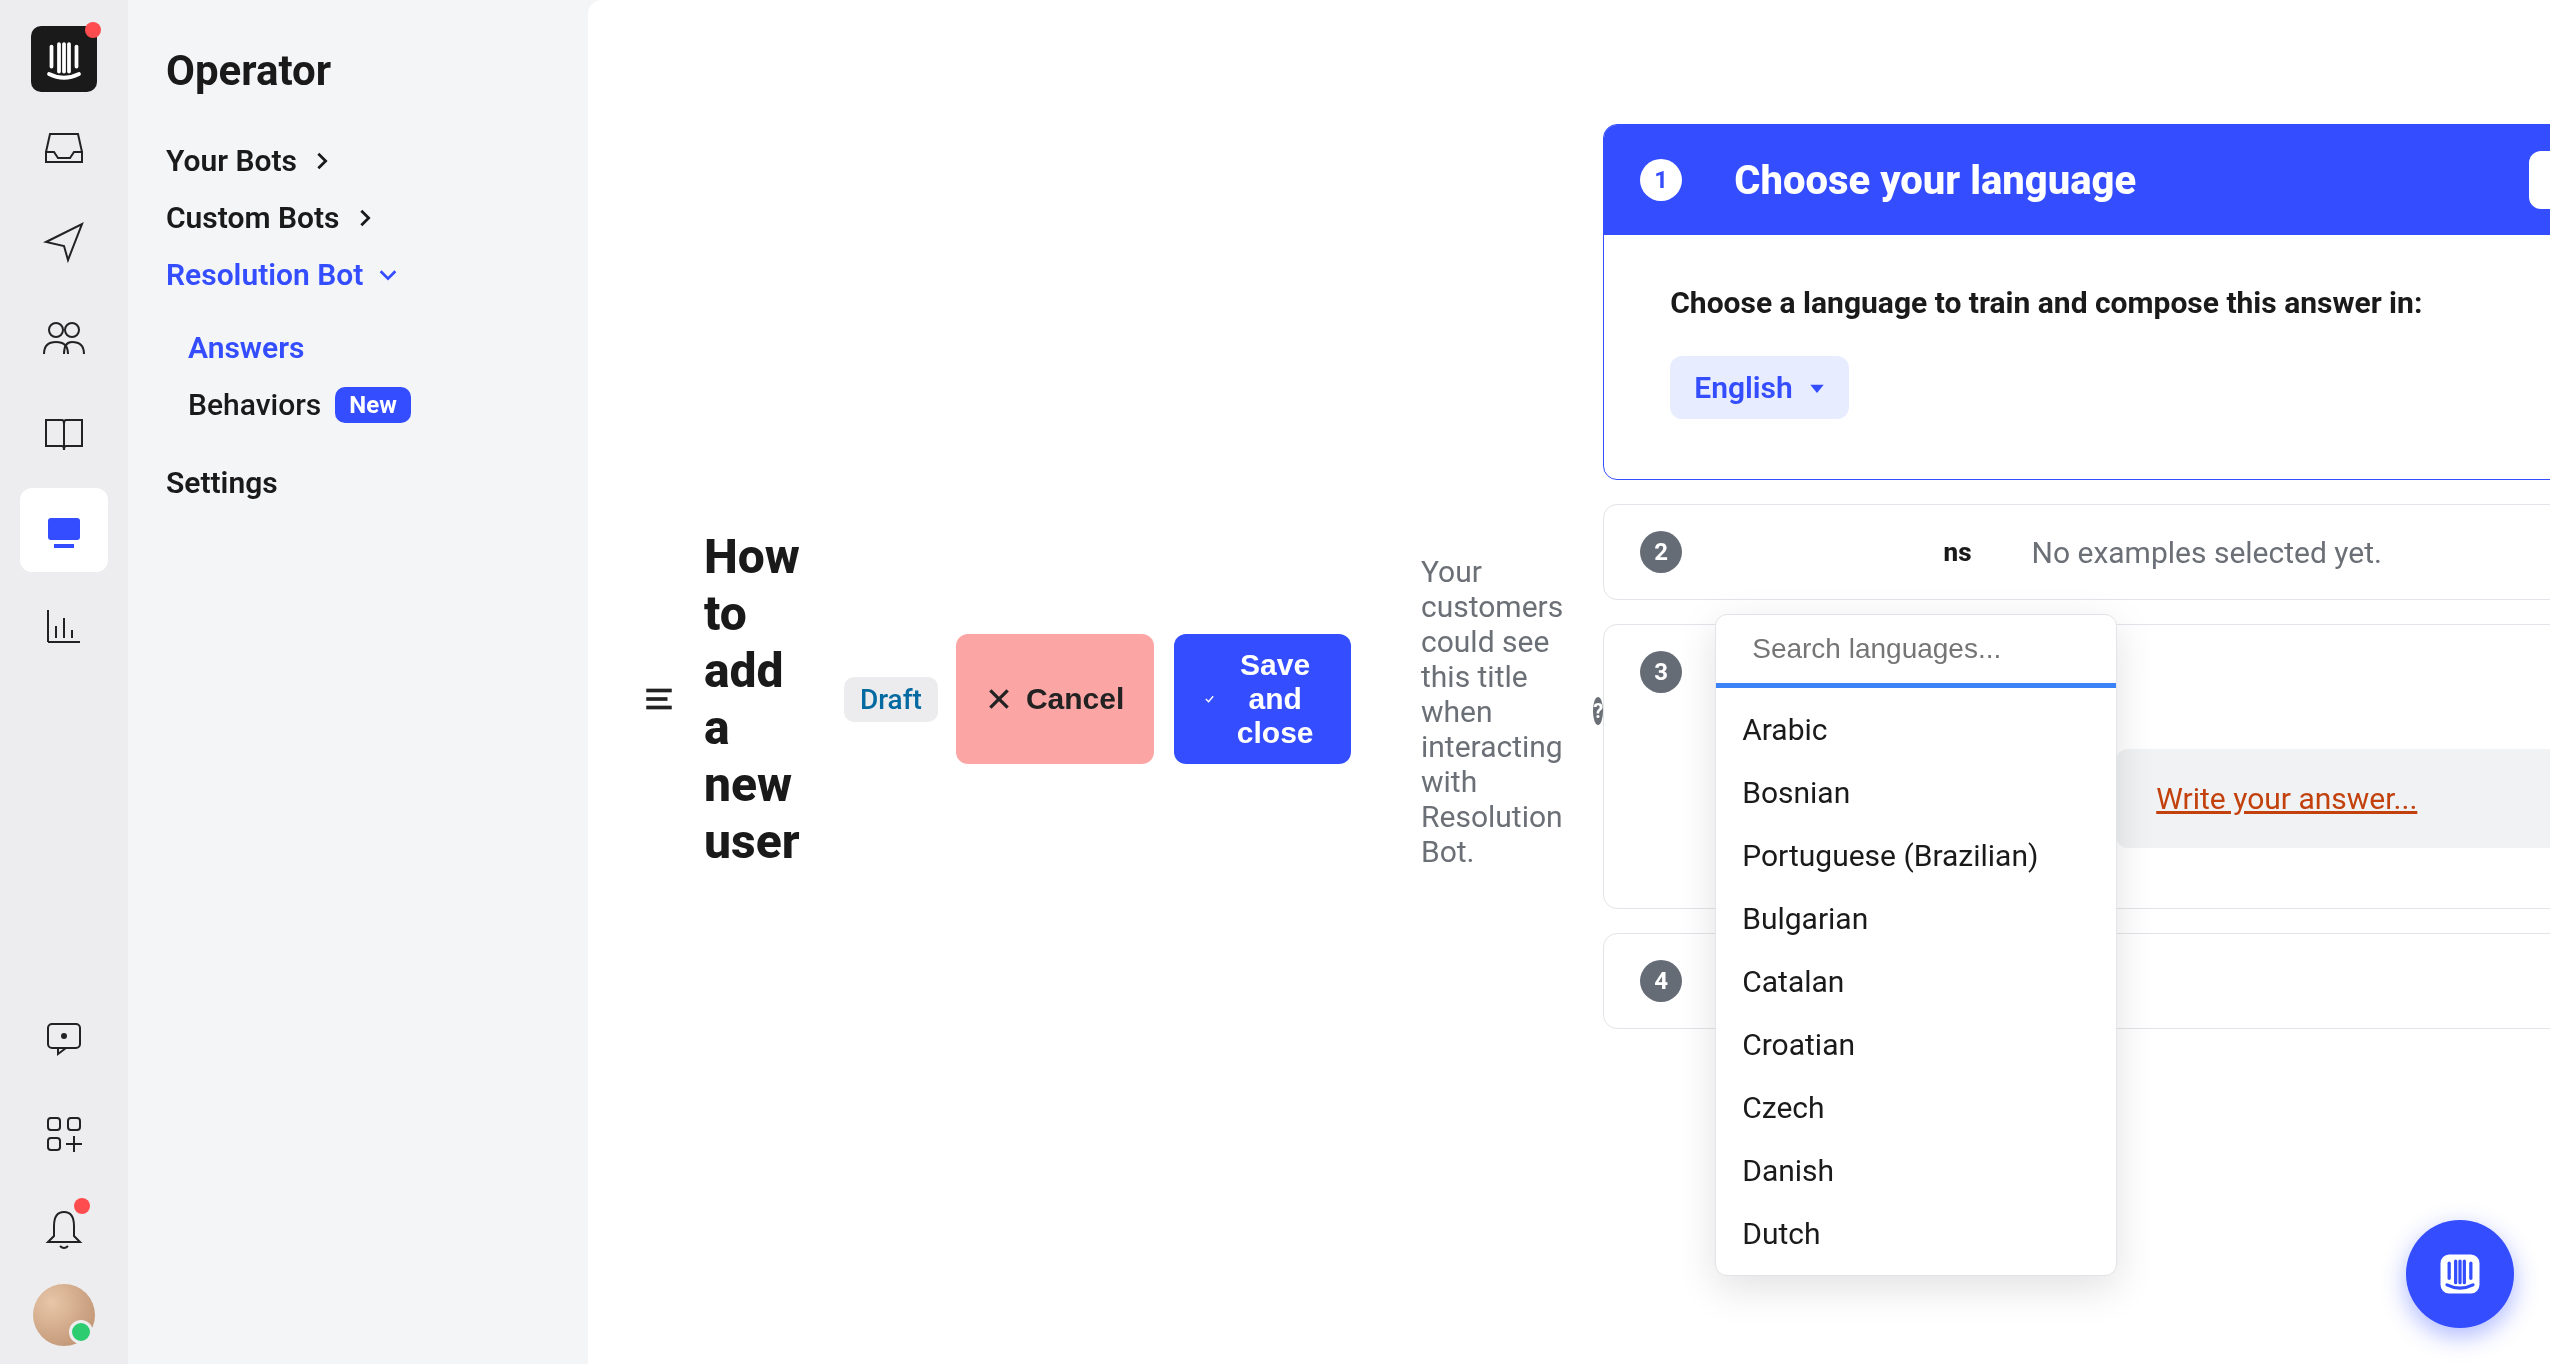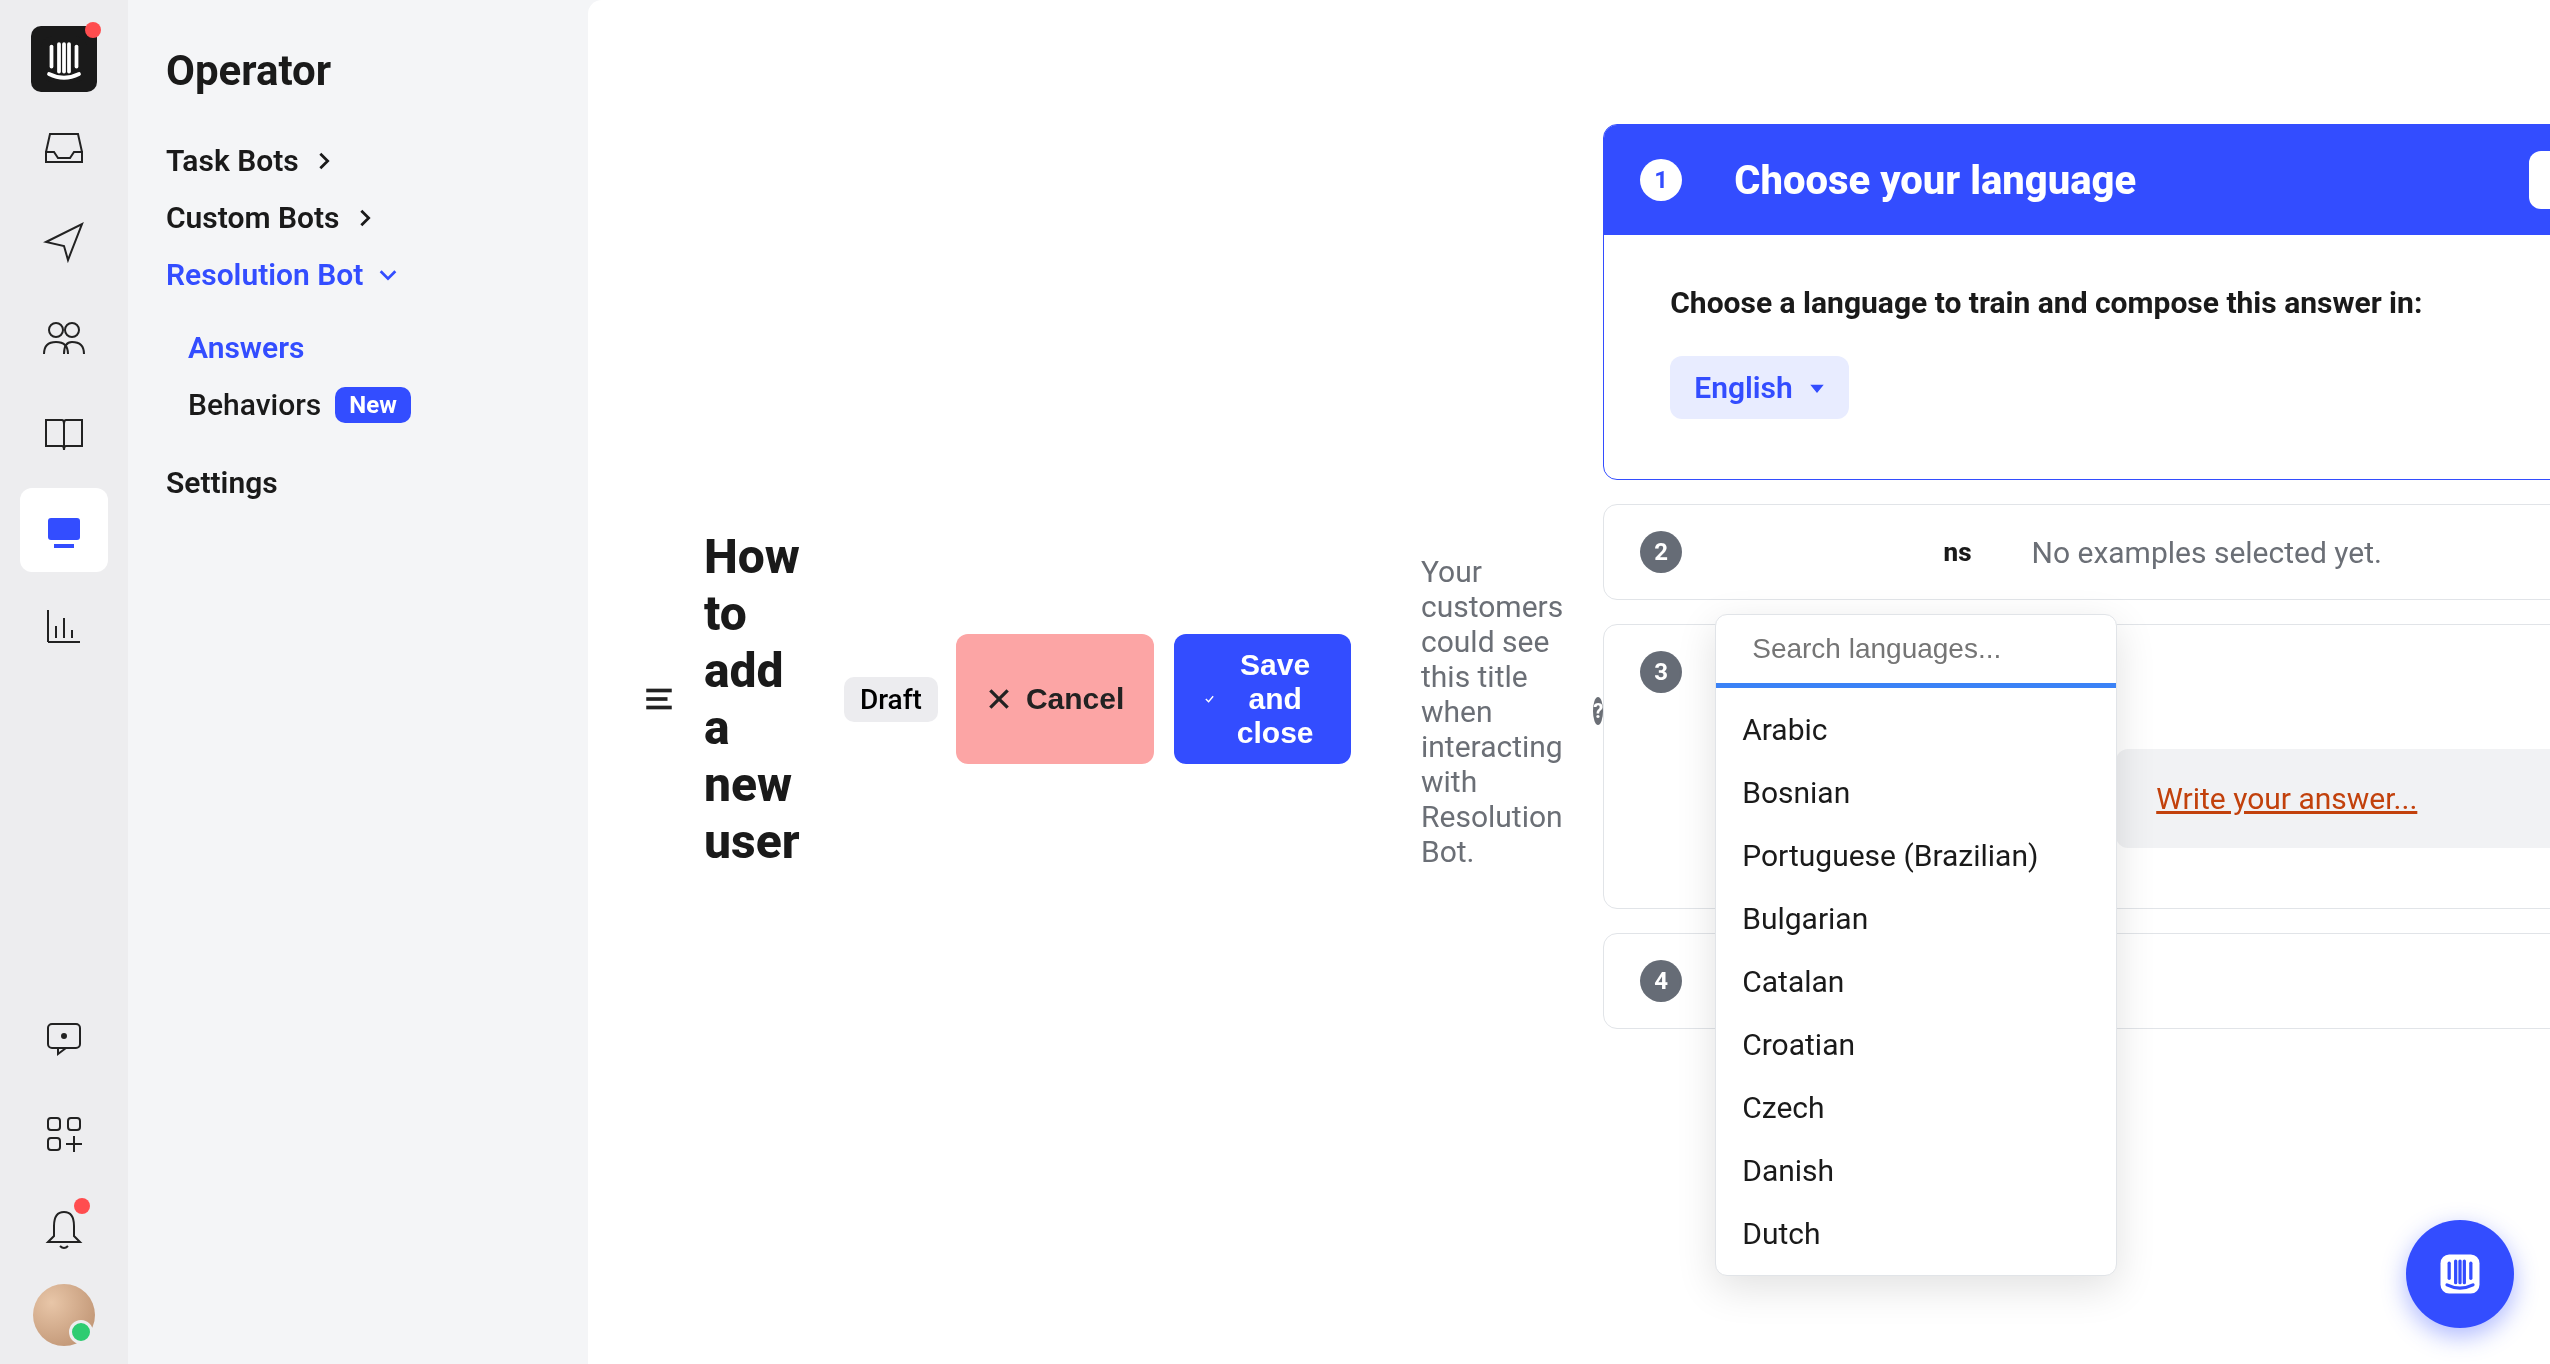--- a/index.html
+++ b/index.html
@@ -74,21 +74,21 @@
   border-radius: 14px 0 0 0;
   display:flex; flex-direction:row;
   padding: 34px 60px 0 54px;
   position:relative;
   overflow:hidden;
 }
 .header-row { display:flex; align-items:center; gap:18px; }
 .hamburger { width:44px; height:44px; display:flex; align-items:center; justify-content:center; margin-right:10px; }
 .hamburger svg { width:34px; height:34px; stroke:#222; stroke-width:2.6; fill:none; }
 .page-title { font-size:48px; font-weight:800; }
-.draft-chip { background:#ececef; color:#000000; font-size:28px; font-weight:500; padding:6px 16px; border-radius:10px; margin-left:16px;}
+.draft-chip { background:#ececef; color:#0369a1; font-size:28px; font-weight:500; padding:6px 16px; border-radius:10px; margin-left:16px;}
 .header-actions { margin-left:auto; display:flex; gap:20px; }
 .btn { border:none; border-radius:12px; font-size:30px; font-weight:600; padding:14px 30px; display:flex; align-items:center; gap:14px; cursor:pointer; }
 .btn-cancel { background:#fca5a5; color:#222; }
 .btn-primary { background:#334dff; color:#fff; }
 .btn-cancel svg, .btn-primary svg { width:26px; height:26px; stroke:currentColor; stroke-width:3; fill:none; }
 .subtitle { color:#6b6f76; font-size:30px; margin:24px 0 0 70px; display:flex; align-items:center; gap:12px;}
 .subtitle .help { width:28px; height:28px; border-radius:50%; background:#6b6f76; color:#fff; font-size:20px; display:flex; align-items:center; justify-content:center; font-weight:700;}
 
 .steps { margin-top:90px; display:flex; flex-direction:column; gap:24px; }
 .step { border:1px solid #e1e4e8; border-radius:14px; background:#fff; }
@@ -231,21 +231,21 @@
         <span class="red-dot" style="top:10px; right:18px;"></span>
       </div>
       <div class="avatar"></div>
     </div>
   </div>
 
   <div class="sidebar">
     <h1>Operator</h1>
     <div class="sidebar-nav">
       <div class="nav-item">
-        <span>Task Bots</span>
+        <span>Your Bots</span>
         <svg viewBox="0 0 24 24">
             <polyline points="8 4 16 12 8 20"></polyline>
           </svg>
       </div>
       <div class="nav-item">
         <span>Custom Bots</span>
         <svg viewBox="0 0 24 24">
             <polyline points="8 4 16 12 8 20"></polyline>
           </svg>
       </div>

